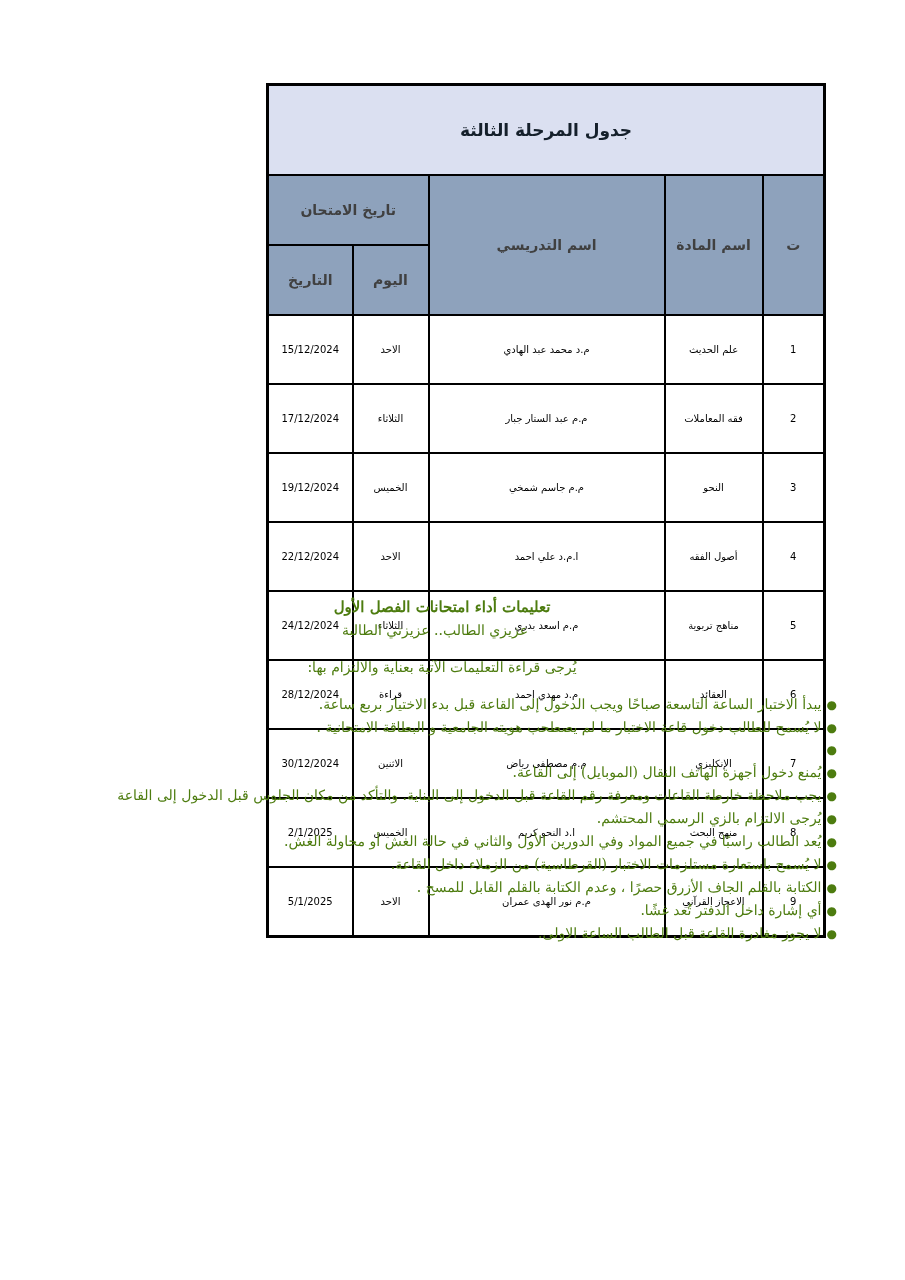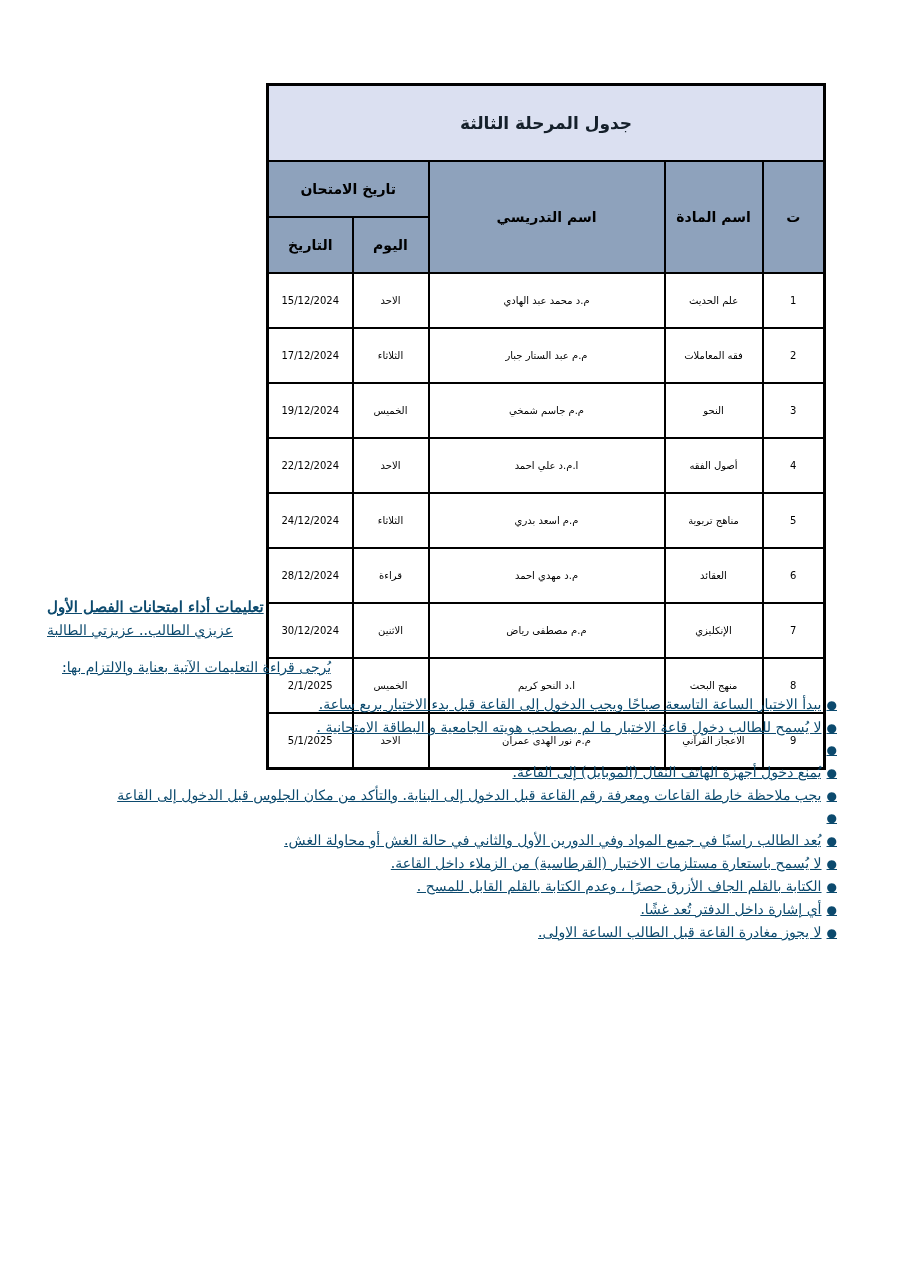--- a/index.html
+++ b/index.html
@@ -16,60 +16,59 @@
     position:absolute;
     left:266px;top:83px;
     border-collapse:collapse;
     direction:rtl;
     table-layout:fixed;
   }
   .schedule-table td,.schedule-table th{
     border:2px solid #000;
     text-align:center;
     vertical-align:middle;
-    padding:8px 4px;
+    padding:15px 4px;
     overflow:hidden;
   }
   .schedule-table{border:3px solid #000;}
   .col-no{width:62px;}
   .col-subject{width:98px;}
   .col-instructor{width:236px;}
   .col-day{width:76px;}
   .col-date{width:85px;}
   .title-cell{
     background:#dbe0f1;
     height:58px;
     font-size:17px;
     font-weight:600;
     color:#15202b;
   }
   .head-cell{
     background:#8ea2bc;
-    color:#000000;
+    color:#404040;
     font-size:14px;
     font-weight:600;
   }
   .head-group{height:38px;}
   .head-sub{height:38px;}
   .data-row td{height:37px;font-size:10px;}
   .cell-date{font-size:15px;font-family:"DejaVu Sans","Liberation Sans",sans-serif;}
   .cell-no{font-size:15px;}
   
   .instructions{
     position:absolute;
     top:596px;
     right:68px;
     width:790px;
     direction:rtl;
-    text-align:left;
+    text-align:center;
     font-family:"DejaVu Serif","Liberation Serif",serif;
     font-size:14px;
     line-height:22px;
-    color:#0c4a6e;
-    text-decoration:underline;
+    color:#4d7c0f;
   }
   .instructions-heading{
     font-weight:bold;
     font-size:15px;
     margin:0 0 1px 0;
   }
   .instructions-greeting{margin:0 14px 0 0;}
   .instructions-intro{margin:15px;}
   .bullet-line{
     display:flex;
@@ -197,20 +196,21 @@
   <div class="bullet-line">
     <span class="bullet-dot">●</span>
     <span class="bullet-text">يُمنع دخول أجهزة الهاتف النقال (الموبايل) إلى القاعة.</span>
   </div>
   <div class="bullet-line">
     <span class="bullet-dot">●</span>
     <span class="bullet-text">يجب ملاحظة خارطة القاعات ومعرفة رقم القاعة قبل الدخول إلى البناية. والتأكد من مكان الجلوس قبل الدخول إلى القاعة</span>
   </div>
   <div class="bullet-line">
     <span class="bullet-dot">●</span>
+    <span class="bullet-text">يُرجى الالتزام بالزي الرسمي المحتشم.</span>
   </div>
   <div class="bullet-line">
     <span class="bullet-dot">●</span>
     <span class="bullet-text">يُعد الطالب راسبًا في جميع المواد وفي الدورين الأول والثاني في حالة الغش أو محاولة الغش.</span>
   </div>
   <div class="bullet-line">
     <span class="bullet-dot">●</span>
     <span class="bullet-text">لا يُسمح باستعارة مستلزمات الاختبار (القرطاسية) من الزملاء داخل القاعة.</span>
   </div>
   <div class="bullet-line">

